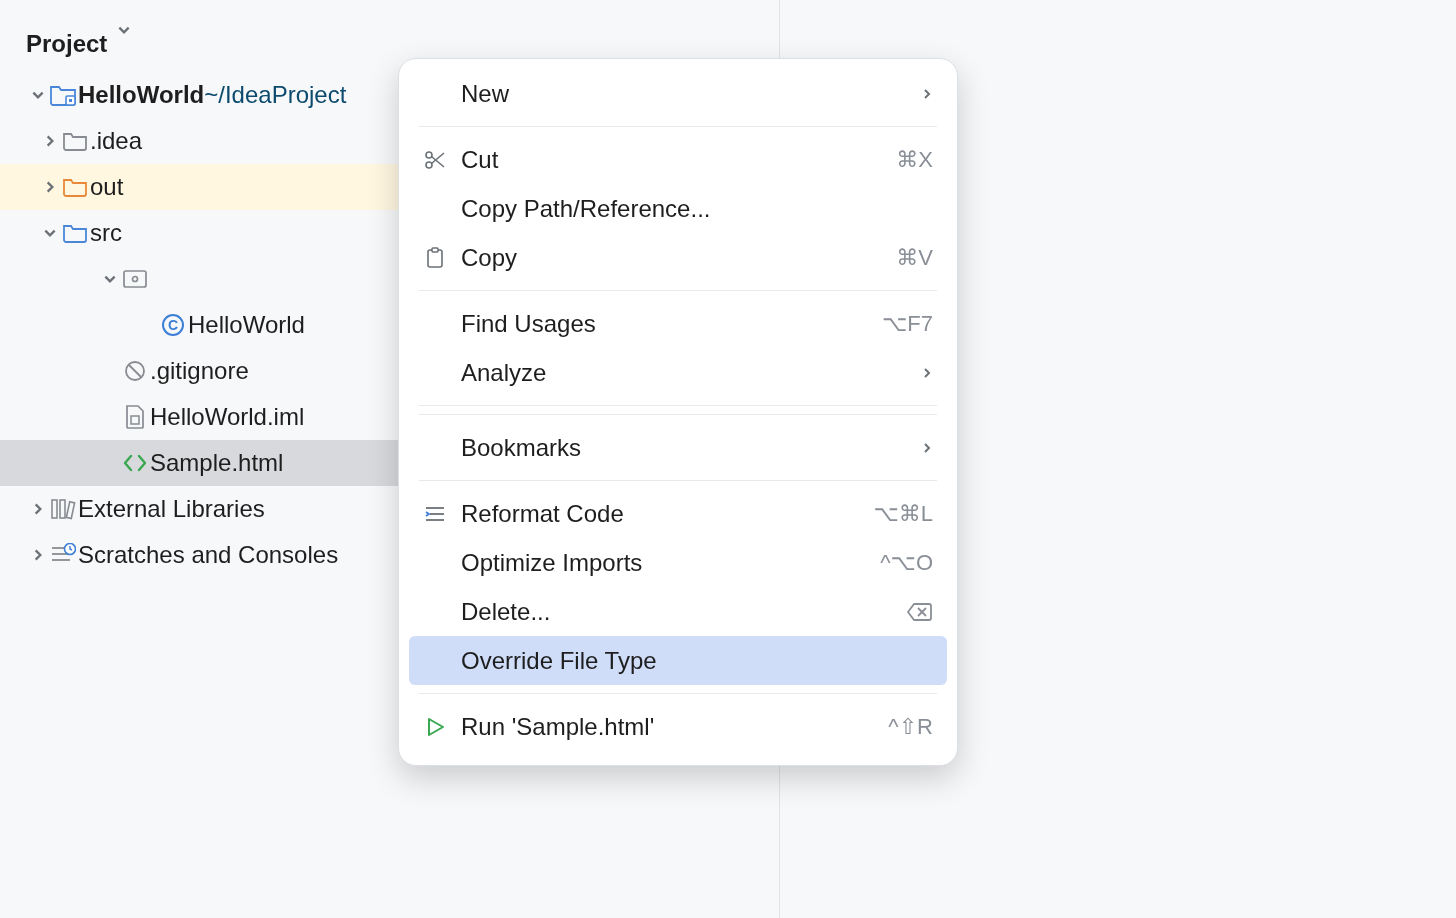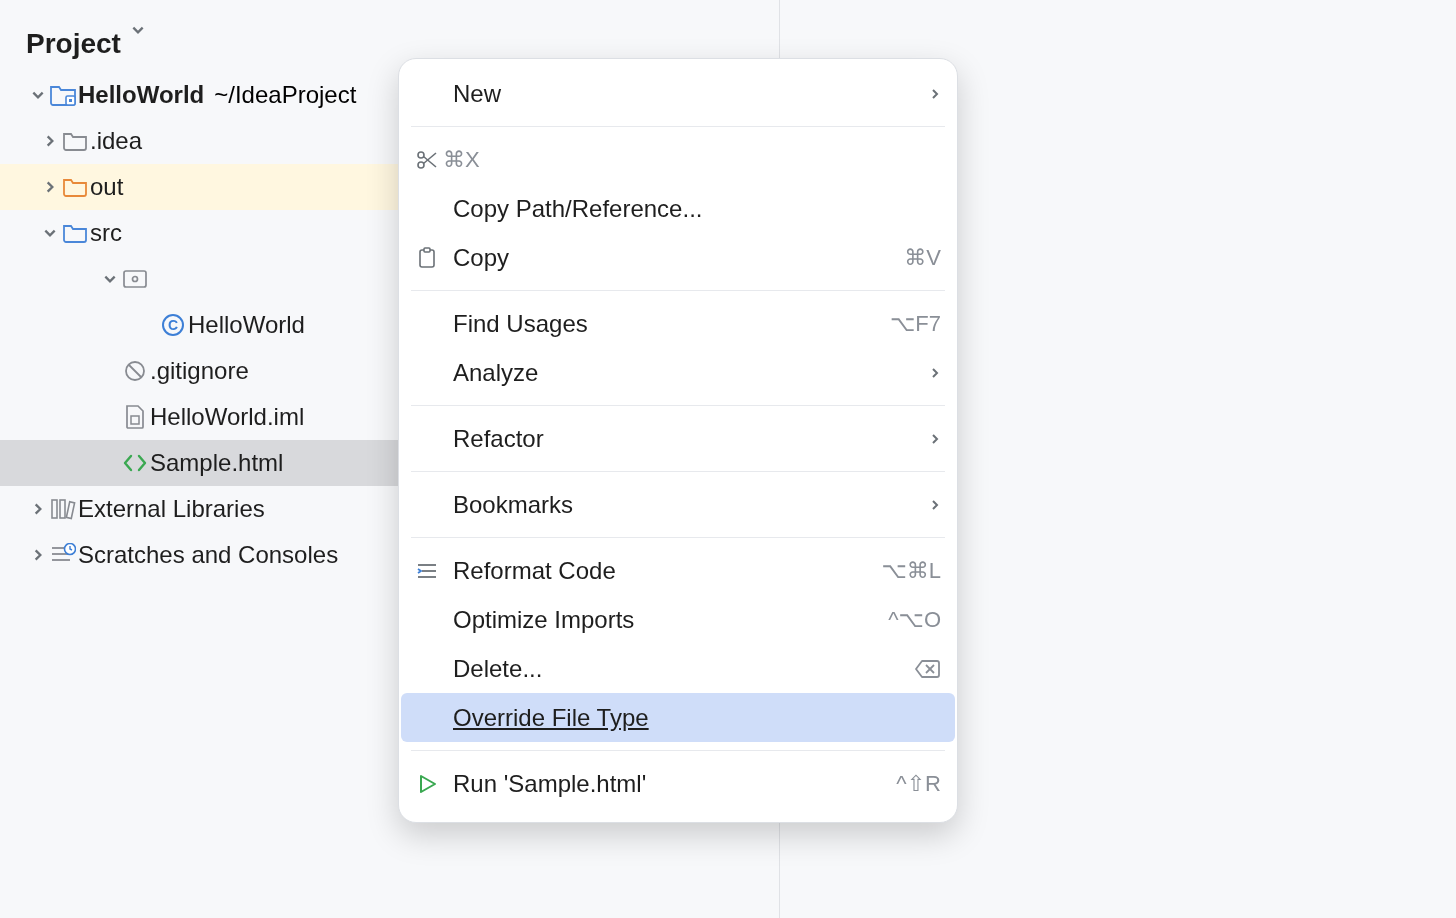--- a/index.html
+++ b/index.html
@@ -18,35 +18,35 @@
     width: 676px; height: 918px;
     background: #f7f8fa;
   }
   .panel-header {
     display: flex; align-items: center;
     height: 60px;
     padding: 0 26px;
     gap: 10px;
   }
   .panel-header .title {
-    font-size: 28px; font-weight: 700; color: #1e1e1e; margin-top: 28px;
+    font-size: 24px; font-weight: 700; color: #1e1e1e; margin-top: 28px;
   }
   .tree {
     padding-top: 12px;
   }
   .tree-row {
     display: flex; align-items: center;
     height: 46px;
     font-size: 24px;
     white-space: nowrap;
   }
   .tree-row .arrow { width: 20px; display:flex; justify-content:center; color:#6b7177; }
   .tree-row .icon { width: 30px; display:flex; justify-content:center; align-items:center; flex-shrink:0; }
   .tree-row .label { }
-  .tree-row .subtext { margin-left: 10px; color:#000000; }
+  .tree-row .subtext { color:#0c4a6e; }
   .tree-row.depth0 { padding-left: 28px; }
   .tree-row.depth1 { padding-left: 40px; }
   .tree-row.depth2 { padding-left: 100px; }
   .tree-row.depth3 { padding-left: 138px; }
   .tree-row.hover-out { background:#fff7e0; }
   .tree-row.selected { background:#d8d9dc; }
   .bold { font-weight: 700; }
 
   
   .chev { width:14px; height:14px; stroke:#6b7177; stroke-width:2; fill:none; }
@@ -55,30 +55,30 @@
   .context-menu {
     position: absolute;
     left: 398px; top: 58px;
     width: 560px;
     background: #ffffff;
     border: 1px solid #dcdfe4;
     border-radius: 18px;
     box-shadow: 0 12px 32px rgba(0,0,0,.18);
     padding: 10px 0 14px 0;
   }
-  .cm-inner { padding: 0 2px; }
+  .cm-inner { padding: 0 10px; }
   .menu-item {
     display: flex; align-items: center;
     height: 49px;
     padding: 0 14px 0 10px;
     border-radius: 6px;
     font-size: 24px;
     color: #1e1e1e;
   }
-  .menu-item.highlight { background: #cfddf9; text-decoration: underline; }
+  .menu-item.highlight { background: #cfddf9; }
   .menu-item .mi-icon { width: 32px; display:flex; justify-content:center; align-items:center; color:#6b7177; }
   .menu-item .mi-label { flex: 1; margin-left: 10px; }
   .menu-item .mi-suffix { color:#8a8f97; font-size: 22px; display:flex; align-items:center; gap:2px; }
   .menu-sep { height: 1px; background: #e7e9ed; margin: 8px 10px; }
 
   svg { display:block; }
 </style>
 </head>
 <body>
 
@@ -268,20 +268,21 @@
 
     <div class="menu-item">
       <span class="mi-icon">
         <svg width="22" height="22" viewBox="0 0 22 22" fill="none" stroke="#6b7177" stroke-width="1.6">
             <circle cx="5" cy="6" r="3"></circle>
             <circle cx="5" cy="16" r="3"></circle>
             <line x1="7.5" y1="7.5" x2="20" y2="18"></line>
             <line x1="7.5" y1="14.5" x2="20" y2="4"></line>
           </svg>
       </span>
+      <span class="mi-label">Cut</span>
       <span class="mi-suffix">⌘X</span>
     </div>
 
 
     <div class="menu-item">
       <span class="mi-icon"></span>
       <span class="mi-label">Copy Path/Reference...</span>
     </div>
 
     <div class="menu-item">
@@ -308,29 +309,20 @@
       <span class="mi-label">Analyze</span>
       <span class="mi-suffix">
         <svg class="chev" viewBox="0 0 12 12" style="width:12px;height:12px">
             <polyline points="4,2 8,6 4,10"></polyline>
           </svg>
       </span>
     </div>
 
     <div class="menu-sep"></div>
 
-    <div class="menu-item">
-      <span class="mi-icon"></span>
-      <span class="mi-label">Refactor</span>
-      <span class="mi-suffix">
-        <svg class="chev" viewBox="0 0 12 12" style="width:12px;height:12px">
-            <polyline points="4,2 8,6 4,10"></polyline>
-          </svg>
-      </span>
-    </div>
 
     <div class="menu-sep"></div>
 
     <div class="menu-item">
       <span class="mi-icon"></span>
       <span class="mi-label">Bookmarks</span>
       <span class="mi-suffix">
         <svg class="chev" viewBox="0 0 12 12" style="width:12px;height:12px">
             <polyline points="4,2 8,6 4,10"></polyline>
           </svg>

